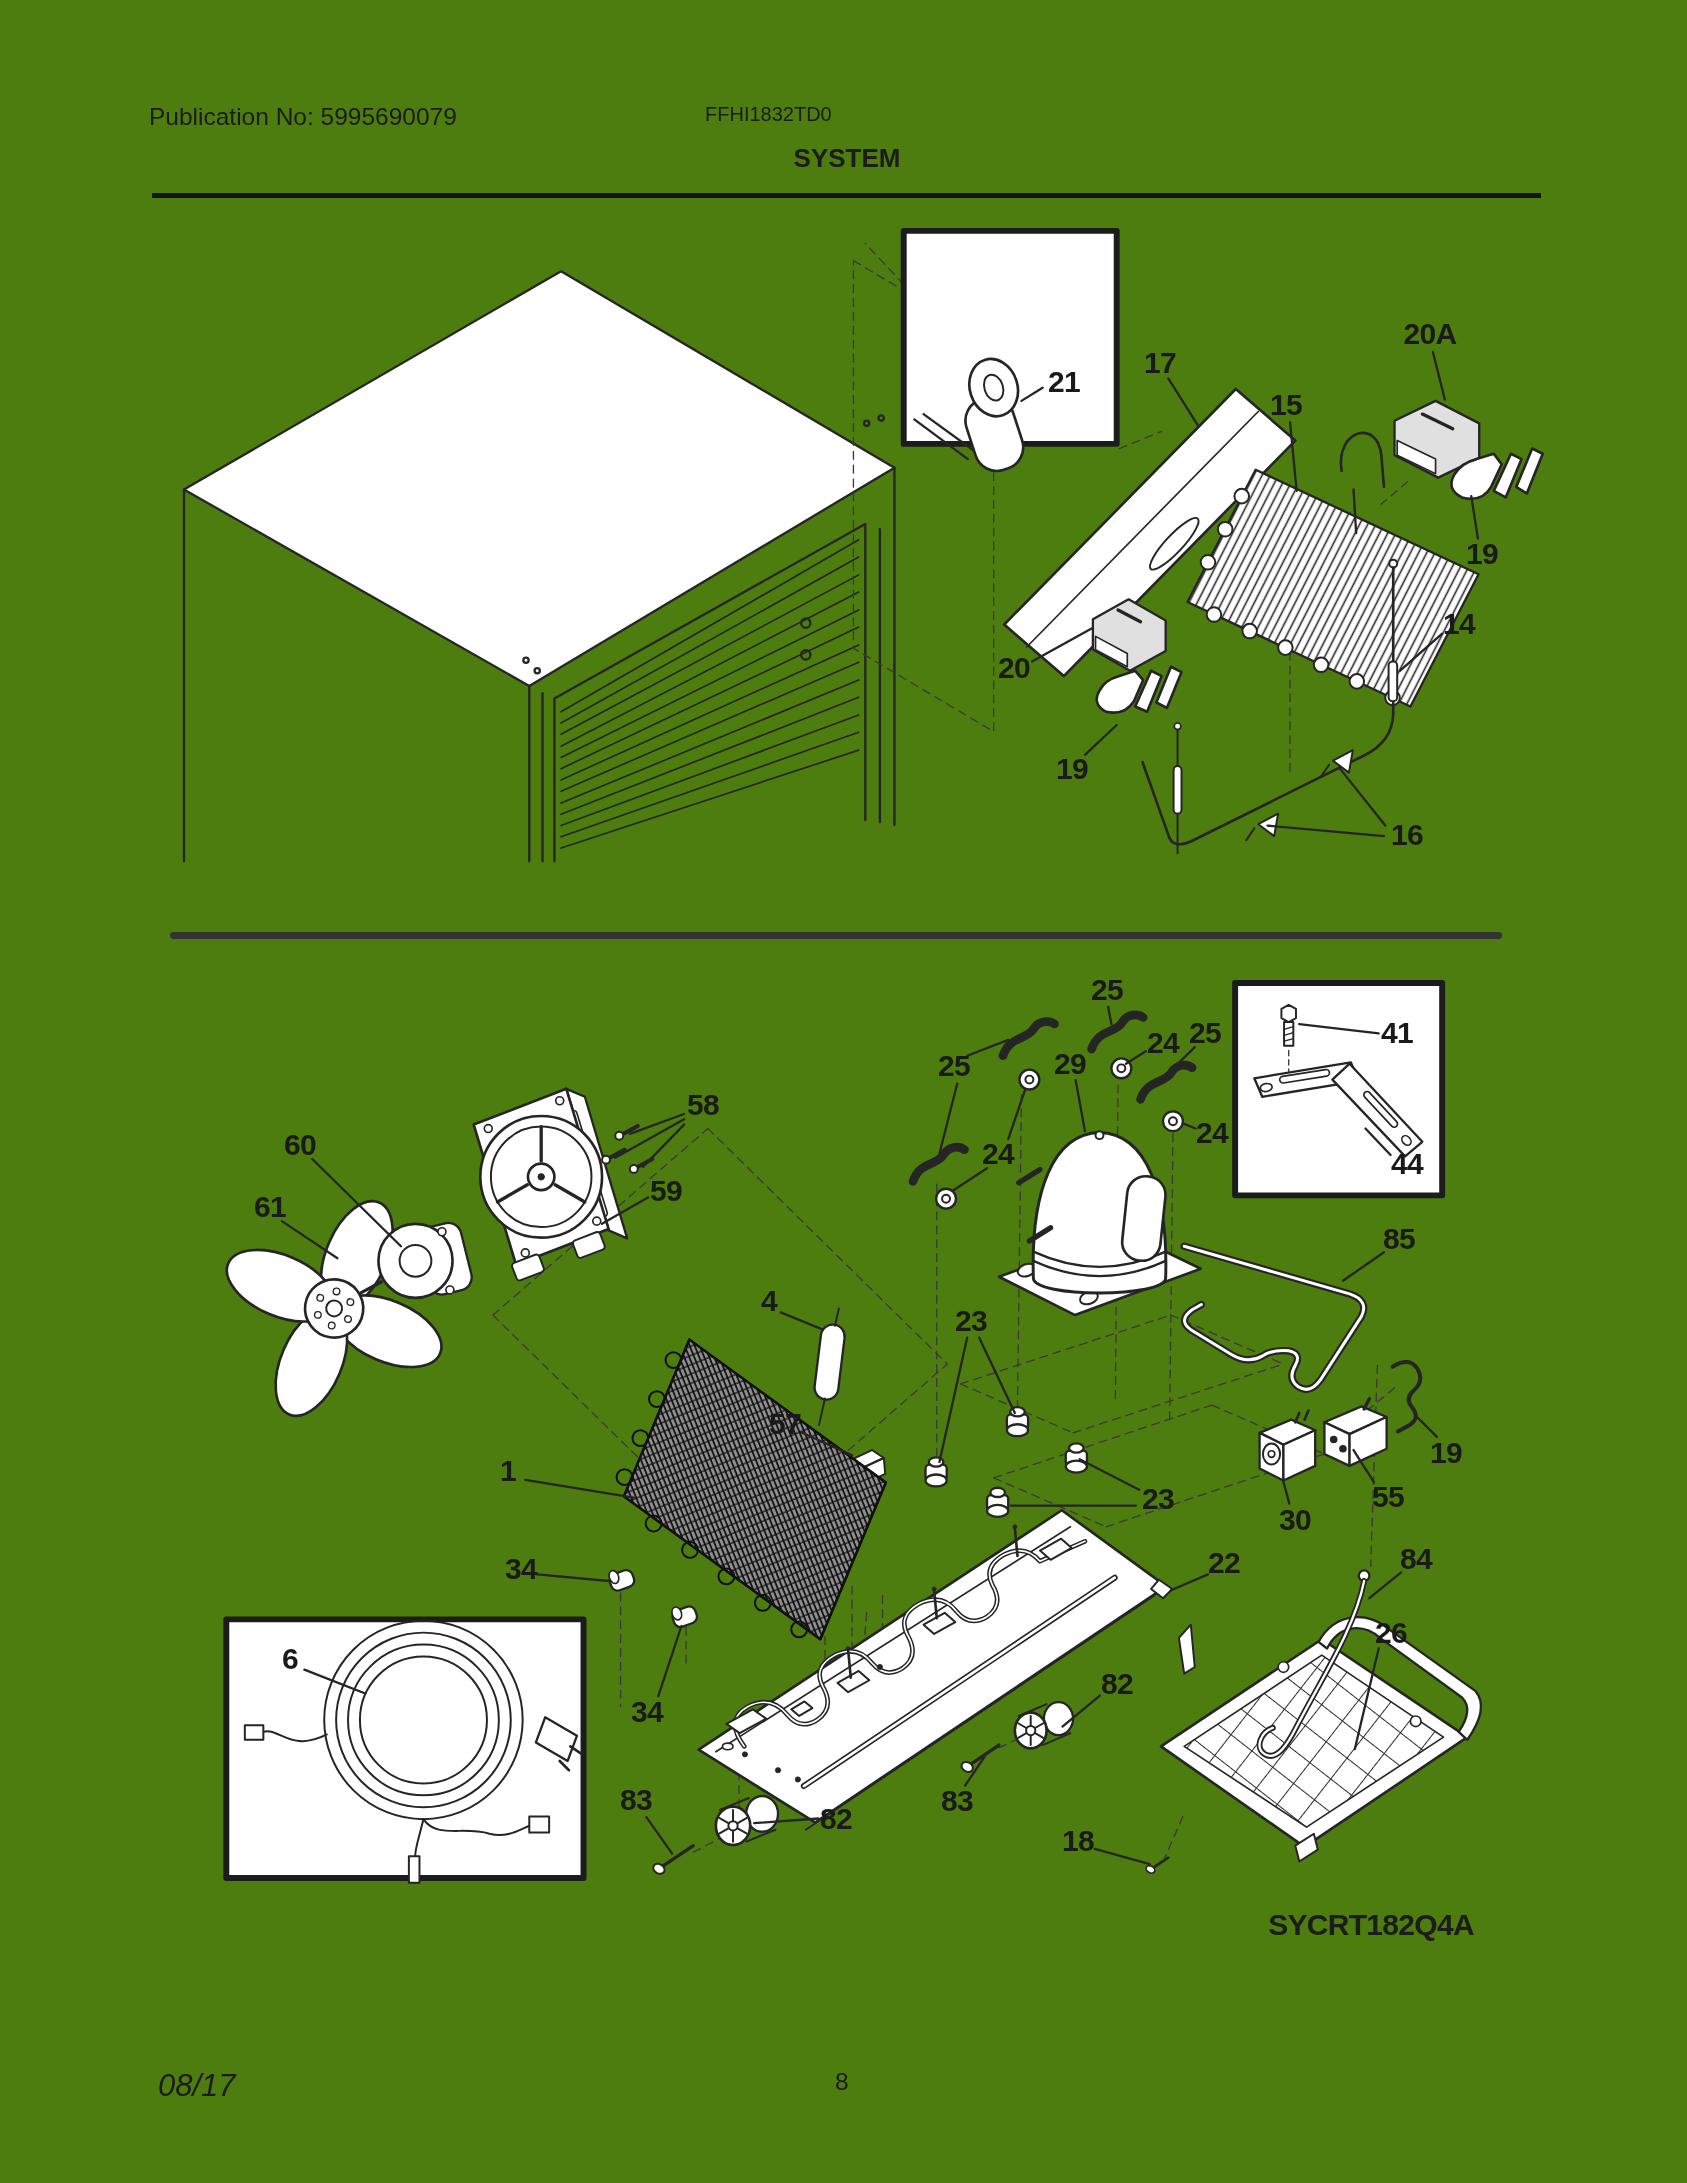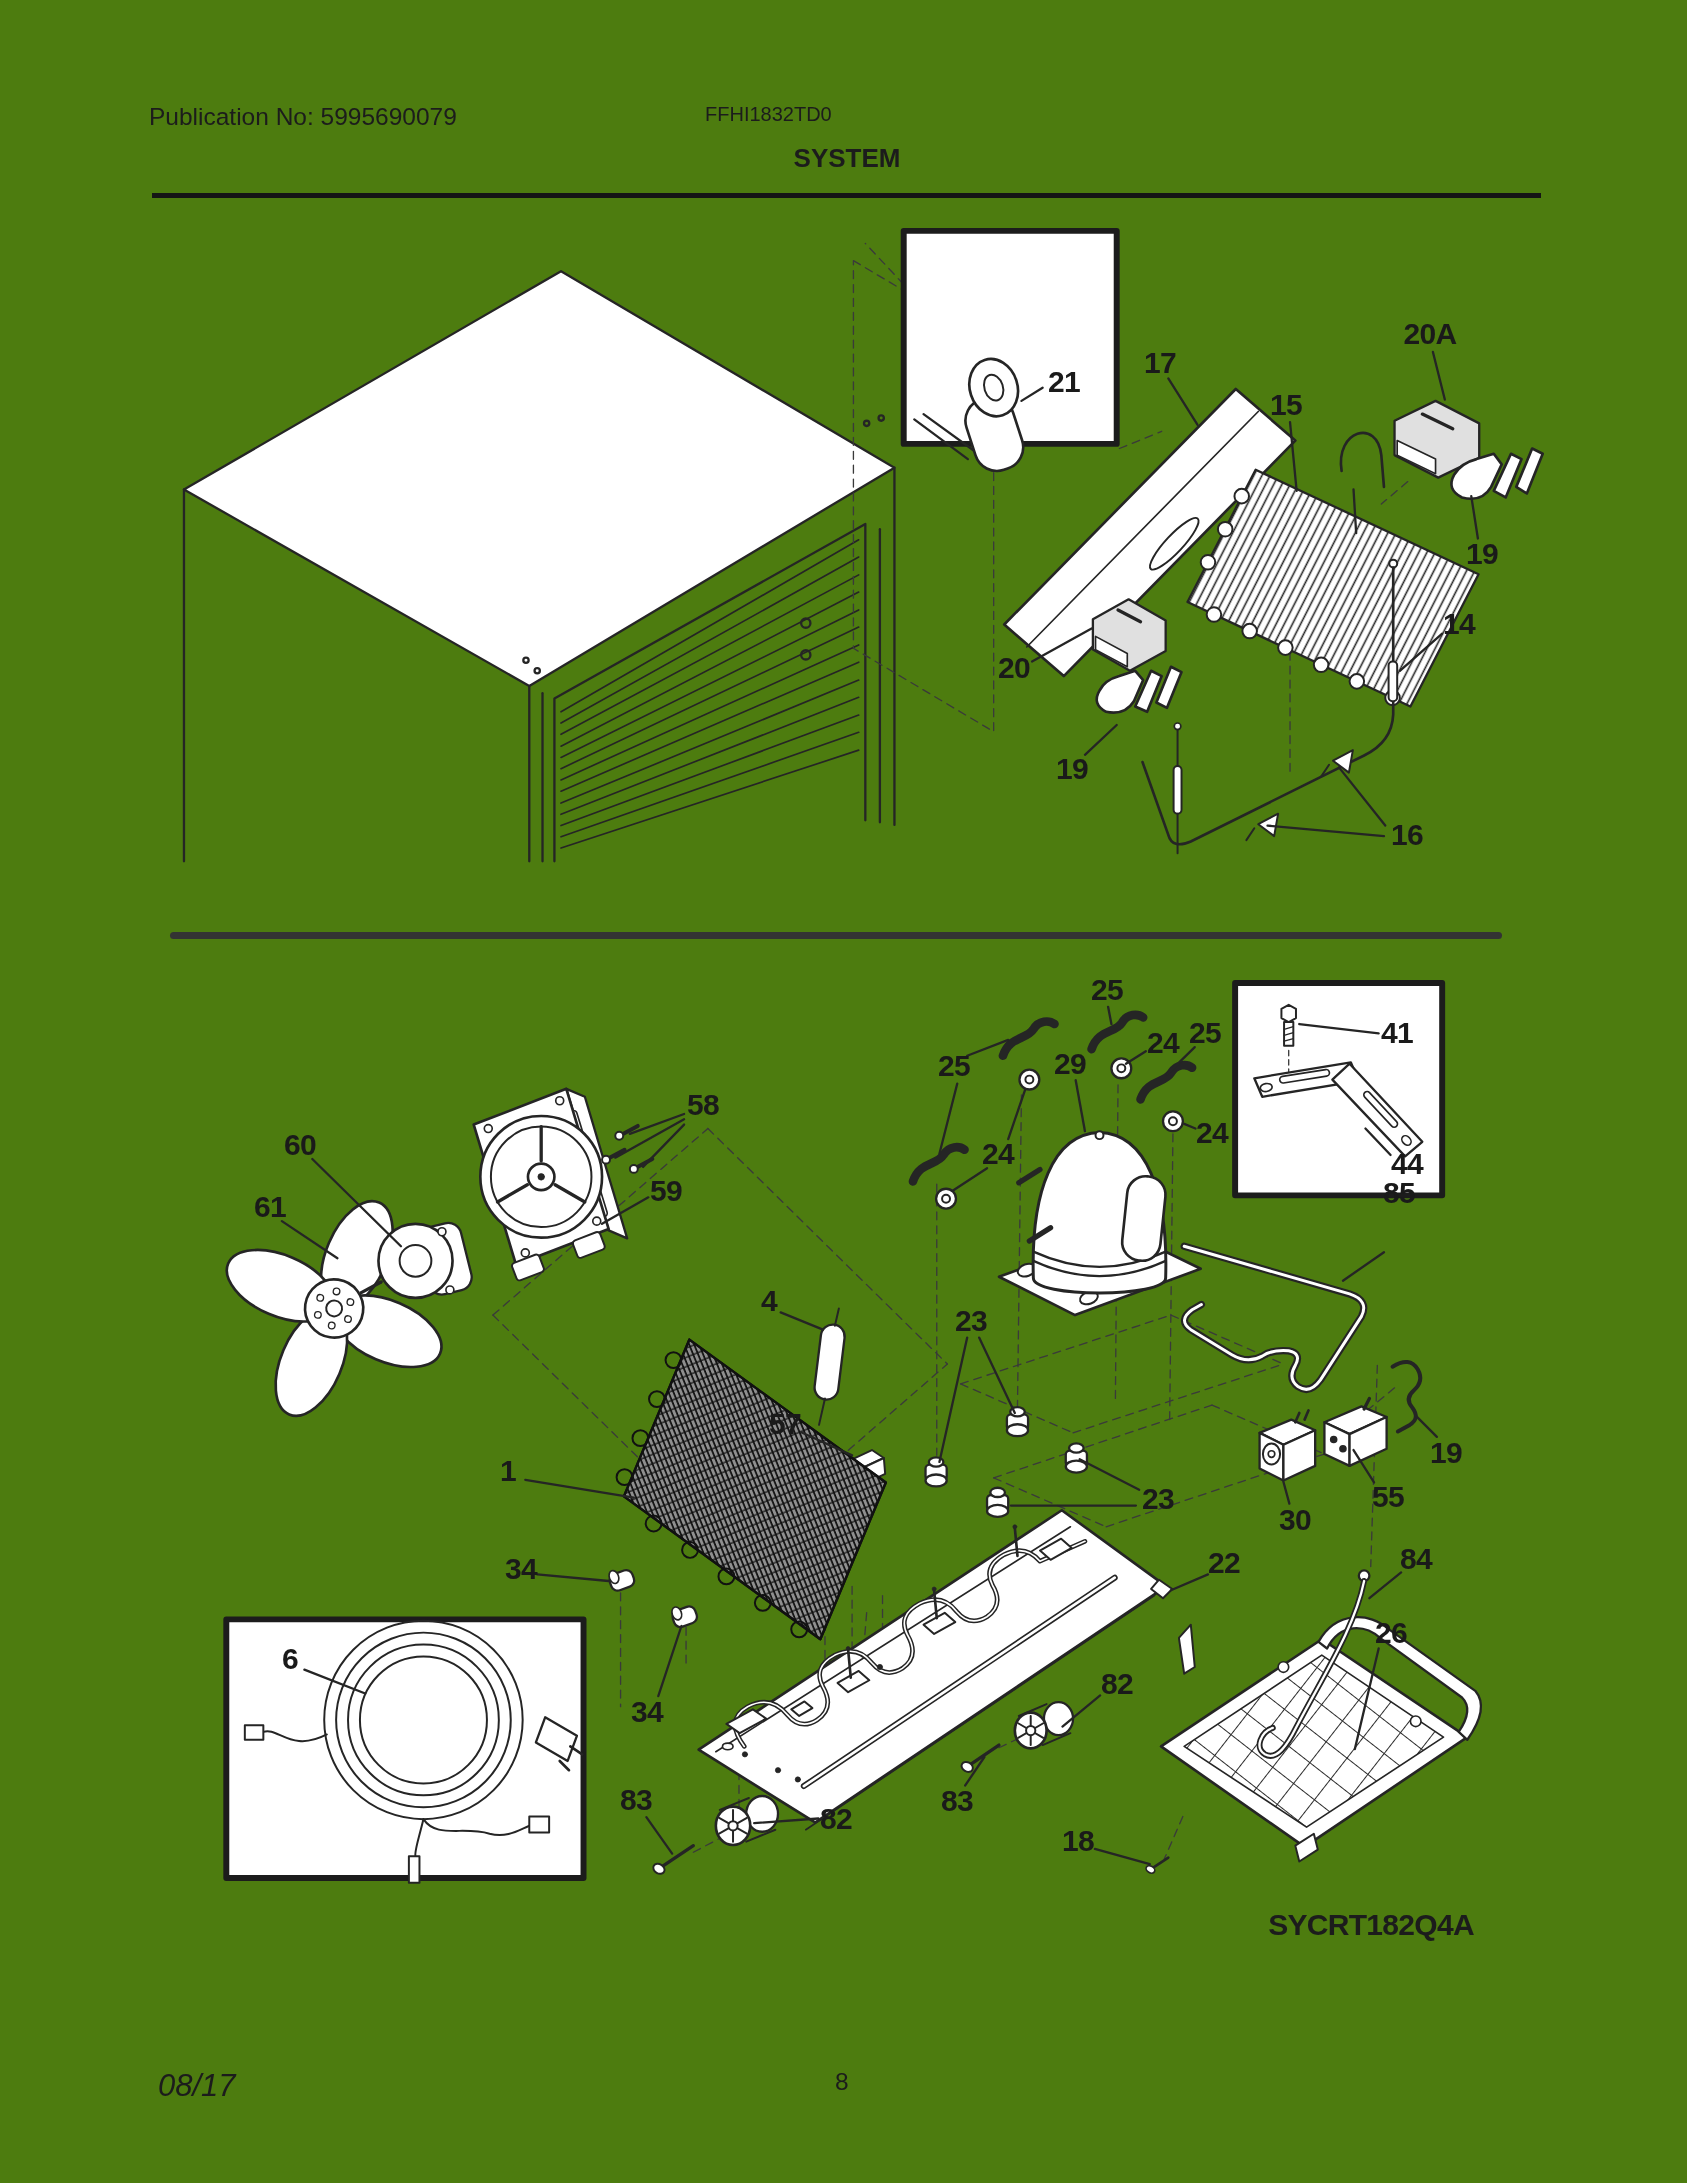--- a/index.html
+++ b/index.html
@@ -536,21 +536,21 @@
       <div class="callout" style="left: 769px; top: 1301px;">4</div>
       <div class="callout" style="left: 1107px; top: 990px;">25</div>
       <div class="callout" style="left: 954px; top: 1066px;">25</div>
       <div class="callout" style="left: 1205px; top: 1033px;">25</div>
       <div class="callout" style="left: 1163px; top: 1043px;">24</div>
       <div class="callout" style="left: 1212px; top: 1133px;">24</div>
       <div class="callout" style="left: 998px; top: 1154px;">24</div>
       <div class="callout" style="left: 1070px; top: 1064px;">29</div>
       <div class="callout" style="left: 1397px; top: 1033px;">41</div>
       <div class="callout" style="left: 1407px; top: 1164px;">44</div>
-      <div class="callout" style="left: 1399px; top: 1193px; text-align: center;">85</div>
+      <div class="callout" style="left: 1399px; top: 1239px; text-align: center;">85</div>
       <div class="callout" style="left: 971px; top: 1321px;">23</div>
       <div class="callout" style="left: 1158px; top: 1499px;">23</div>
       <div class="callout" style="left: 1446px; top: 1453px;">19</div>
       <div class="callout" style="left: 1388px; top: 1497px;">55</div>
       <div class="callout" style="left: 1295px; top: 1520px;">30</div>
       <div class="callout" style="left: 508px; top: 1471px;">1</div>
       <div class="callout" style="left: 785px; top: 1424px;">57</div>
       <div class="callout" style="left: 521px; top: 1569px;">34</div>
       <div class="callout" style="left: 1224px; top: 1563px;">22</div>
       <div class="callout" style="left: 1416px; top: 1559px;">84</div>

